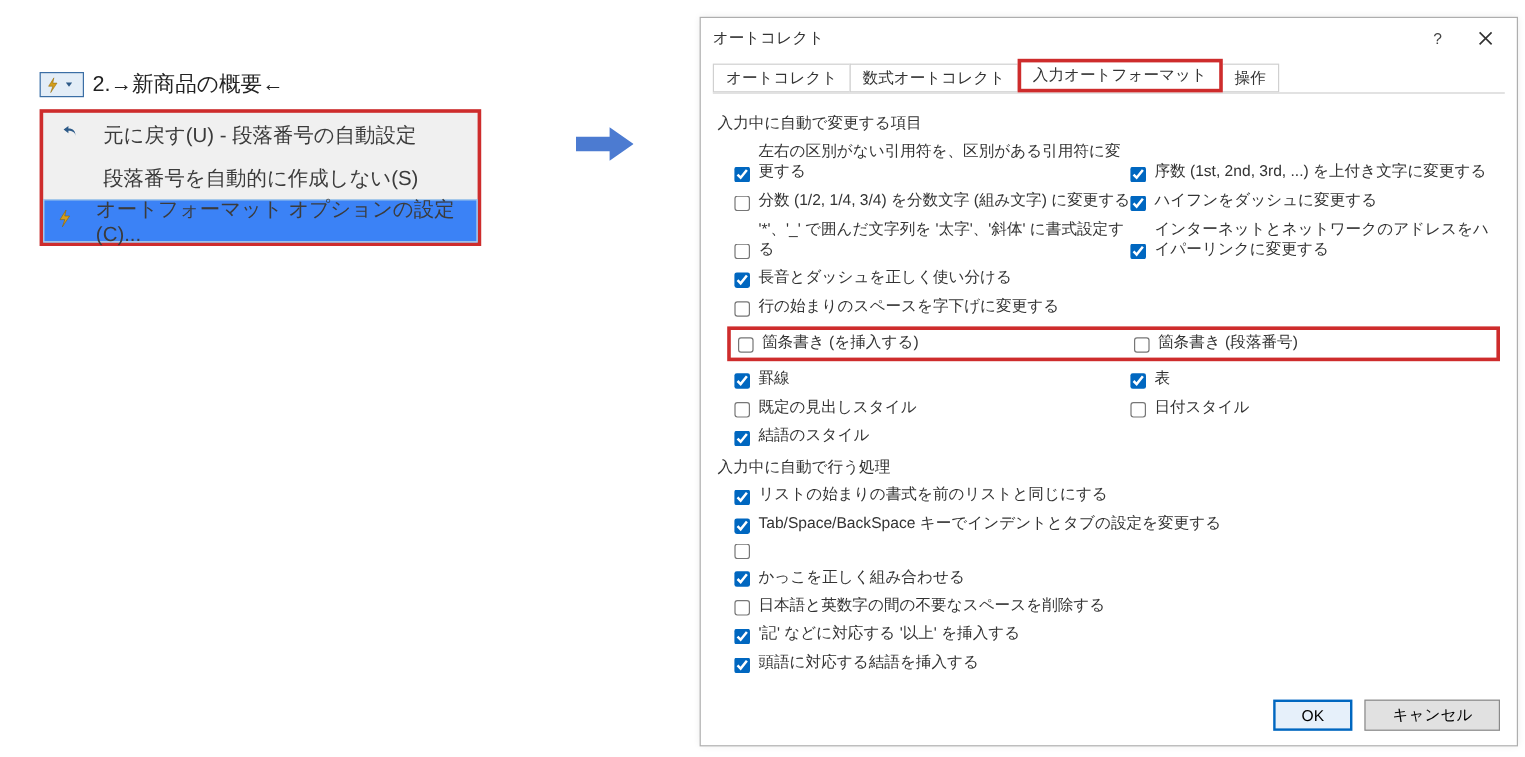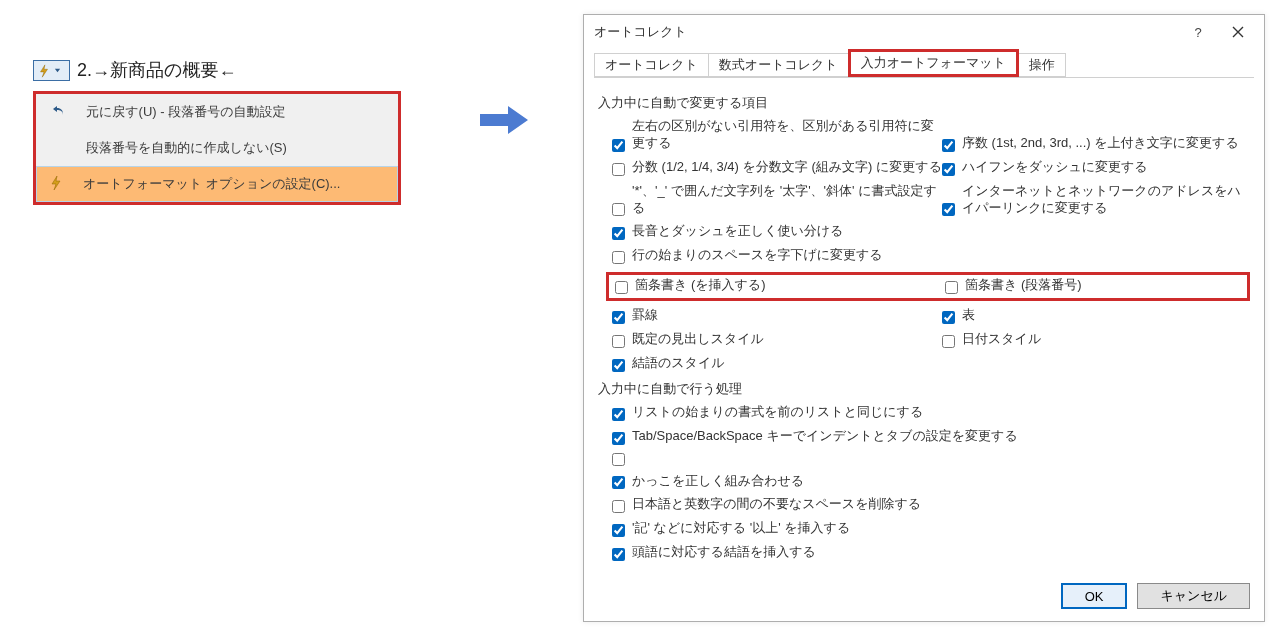--- a/index.html
+++ b/index.html
@@ -51,29 +51,29 @@
       border: 3px solid #ce2c2c;
       background: #f0f0f0;
     }
     .word-menu-item {
       display: flex;
       align-items: center;
       height: 36px;
       padding: 0 8px 0 0;
       gap: 8px;
       color: #3b3b3b;
-      font-size: 13px;
+      font-size: 17px;
     }
     .word-menu-icon {
       width: 38px;
       text-align: center;
     }
     .word-menu-item.highlighted {
       border: 1px solid #b7d4e8;
-      background: #fdba74;
+      background: #3b82f6;
     }
     .word-menu-item:not(.highlighted) {
       margin: 0 4px;
     }
     
     .arrow {
       position: absolute;
       left: 480px;
       top: 102px;
       width: 48px; height: 36px;

